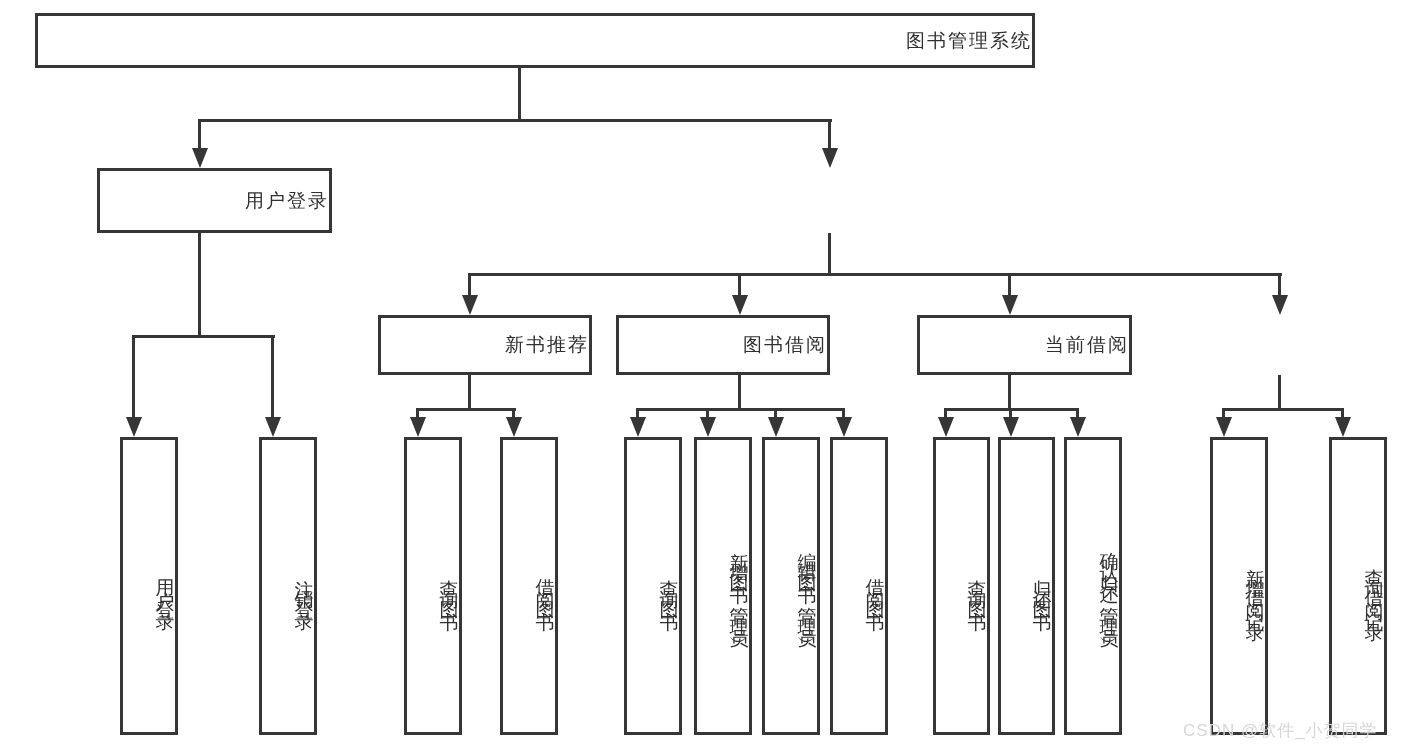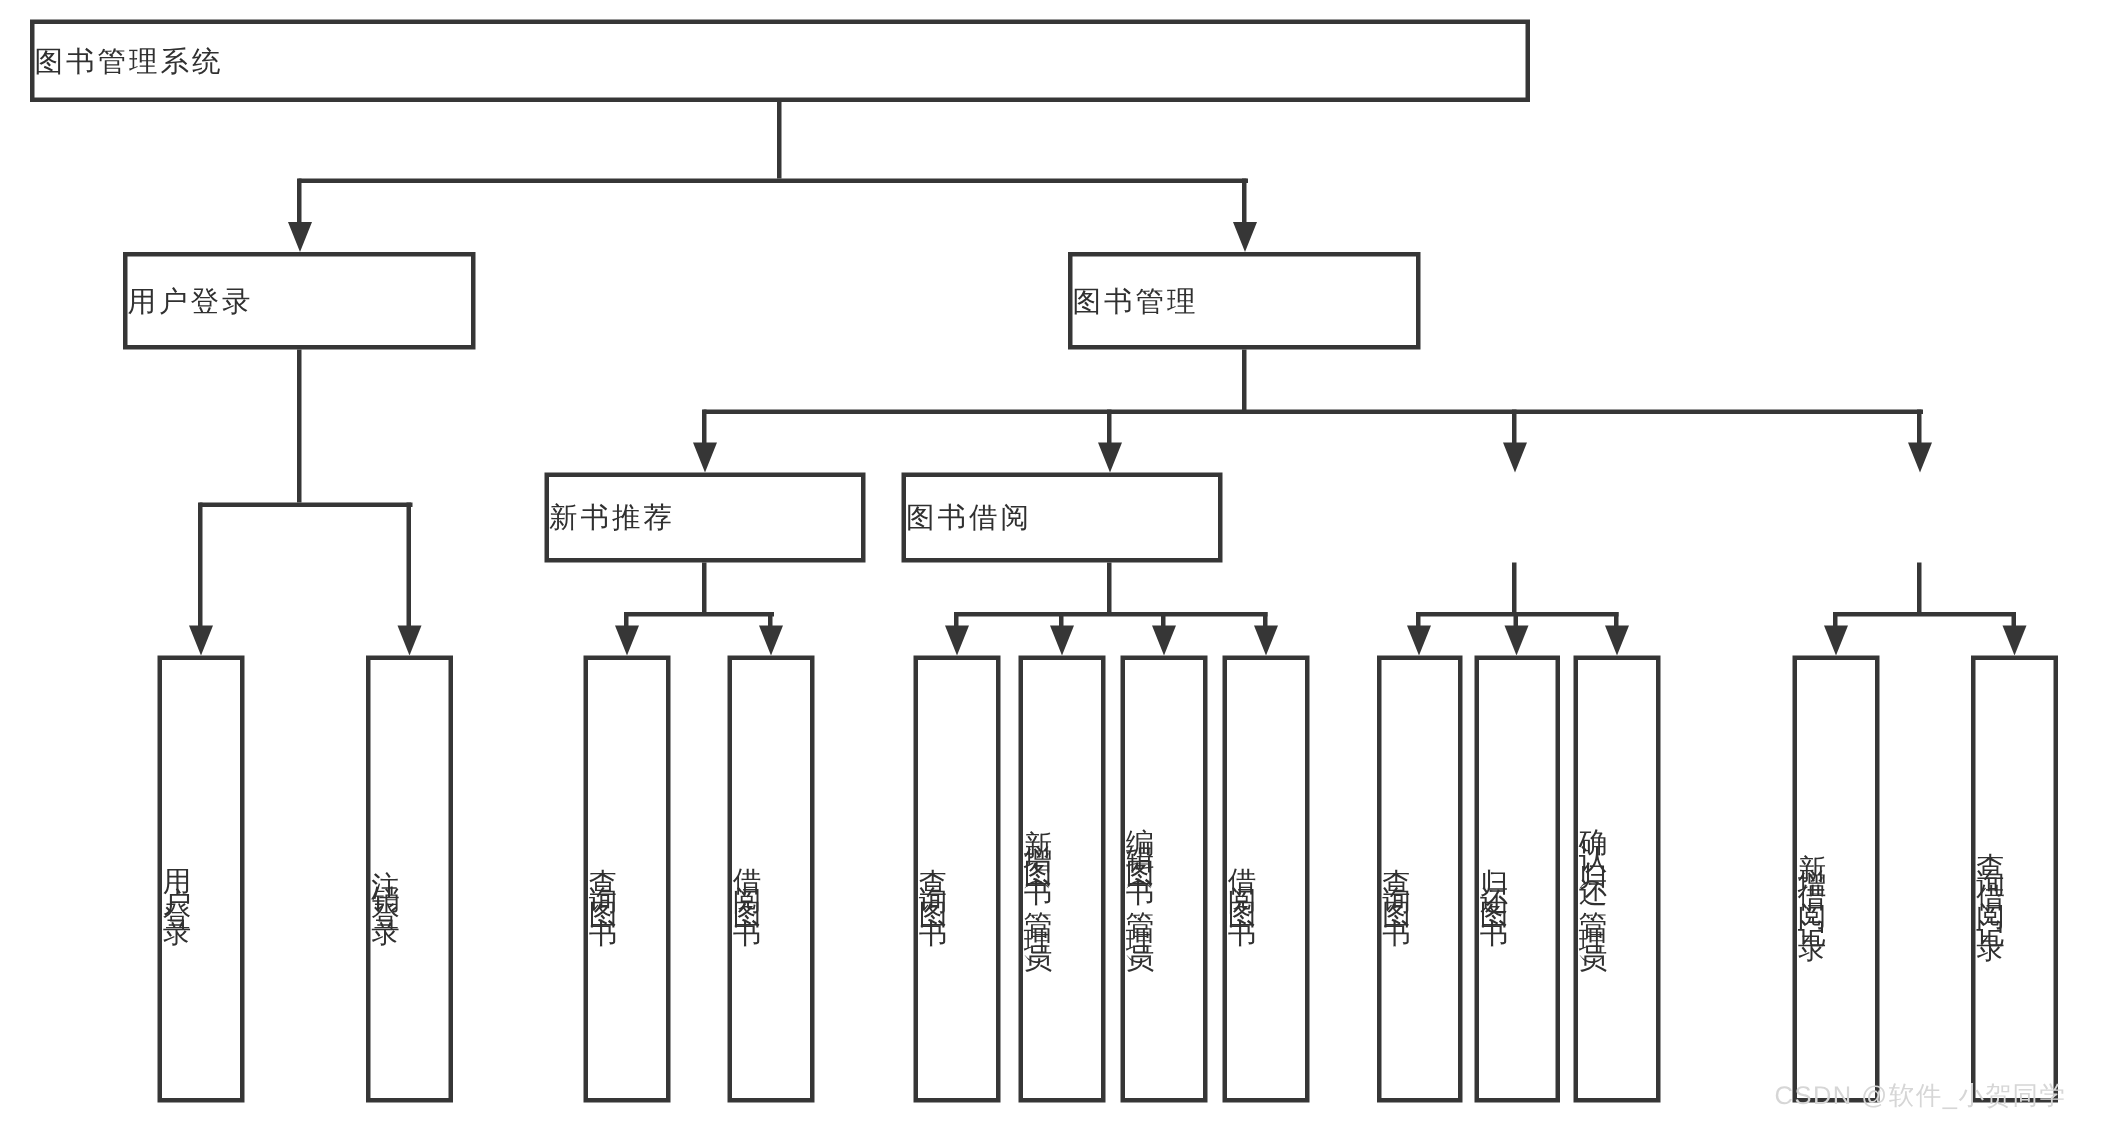--- a/index.html
+++ b/index.html
@@ -9,21 +9,21 @@
     background:var(--background,#ffffff);
     font-family:"Liberation Sans",sans-serif;
     color:var(--text,#303030);
     overflow:hidden;
   }
   .box{
     position:absolute;
     border:3px solid var(--line,#363636);
     background:#ffffff;
     box-sizing:border-box;
-    display:flex;align-items:center;justify-content:flex-start;
+    display:flex;align-items:center;justify-content:flex-end;margin-left:15px;
   }
   .hbox span{font-size:19px;letter-spacing:2px;white-space:nowrap;}
   .vbox span{
     writing-mode:vertical-rl;
     text-orientation:mixed;
     font-size:19px;
     letter-spacing:11px;
     line-height:1;
   }
   .hline,.vline{position:absolute;background:var(--line,#363636);}
@@ -55,23 +55,20 @@
   <div class="vline" style="left:520px;top:68px;height:51px"></div>
   <div class="hline" style="left:199px;top:119px;width:633px"></div>
   <div class="vline" style="left:200px;top:119px;height:32px"></div>
   <div class="ahead" style="left:200px;top:148px"></div>
   <div class="vline" style="left:830px;top:119px;height:32px"></div>
   <div class="ahead" style="left:830px;top:148px"></div>
 
   <div class="box hbox" style="left:82px;top:168px;width:235px;height:65px">
     <span>用户登录</span>
   </div>
-  <div class="box hbox" style="left:712px;top:168px;width:235px;height:65px">
-    <span>图书管理</span>
-  </div>
 
   <div class="vline" style="left:200px;top:233px;height:102px"></div>
   <div class="hline" style="left:133px;top:335px;width:142px"></div>
   <div class="vline" style="left:134px;top:335px;height:84px"></div>
   <div class="ahead" style="left:134px;top:417px"></div>
   <div class="vline" style="left:273px;top:335px;height:84px"></div>
   <div class="ahead" style="left:273px;top:417px"></div>
 
   <div class="vline" style="left:830px;top:233px;height:42px"></div>
   <div class="hline" style="left:469px;top:273px;width:813px"></div>
@@ -82,20 +79,23 @@
   <div class="vline" style="left:1010px;top:273px;height:24px"></div>
   <div class="ahead" style="left:1010px;top:295px"></div>
   <div class="vline" style="left:1280px;top:273px;height:24px"></div>
   <div class="ahead" style="left:1280px;top:295px"></div>
 
   <div class="box hbox" style="left:363px;top:315px;width:214px;height:60px">
     <span>新书推荐</span>
   </div>
   <div class="box hbox" style="left:601px;top:315px;width:214px;height:60px">
     <span>图书借阅</span>
+  </div>
+  <div class="box hbox" style="left:902px;top:315px;width:215px;height:60px">
+    <span>当前借阅</span>
   </div>
 
   <div class="vline" style="left:470px;top:375px;height:35px"></div>
   <div class="hline" style="left:417px;top:408px;width:99px"></div>
   <div class="vline" style="left:418px;top:408px;height:12px"></div>
   <div class="ahead" style="left:418px;top:417px"></div>
   <div class="vline" style="left:514px;top:408px;height:12px"></div>
   <div class="ahead" style="left:514px;top:417px"></div>
 
   <div class="vline" style="left:740px;top:375px;height:35px"></div>

